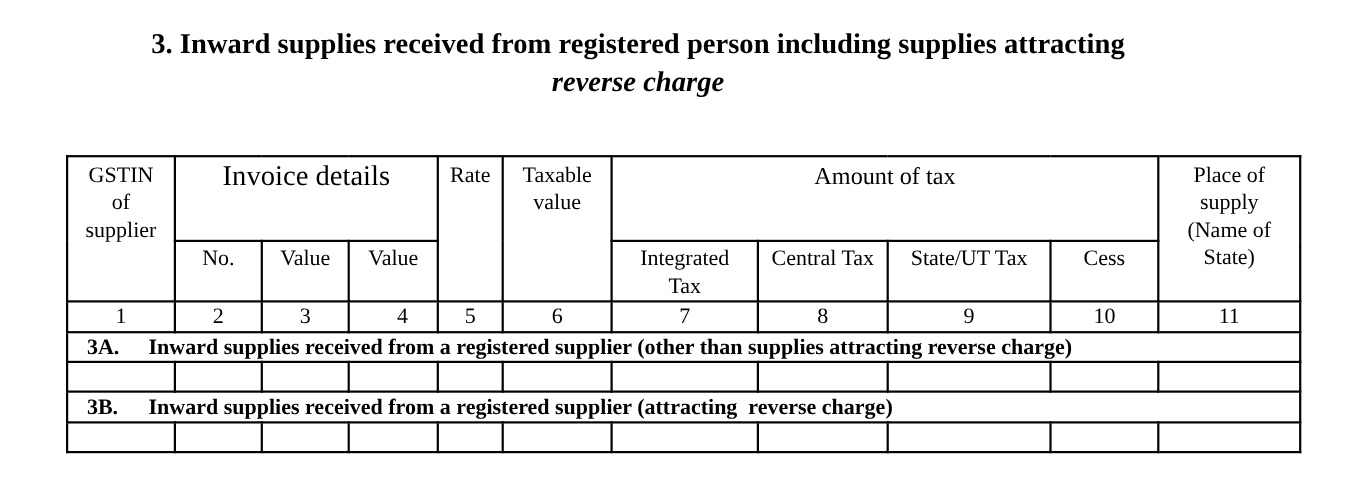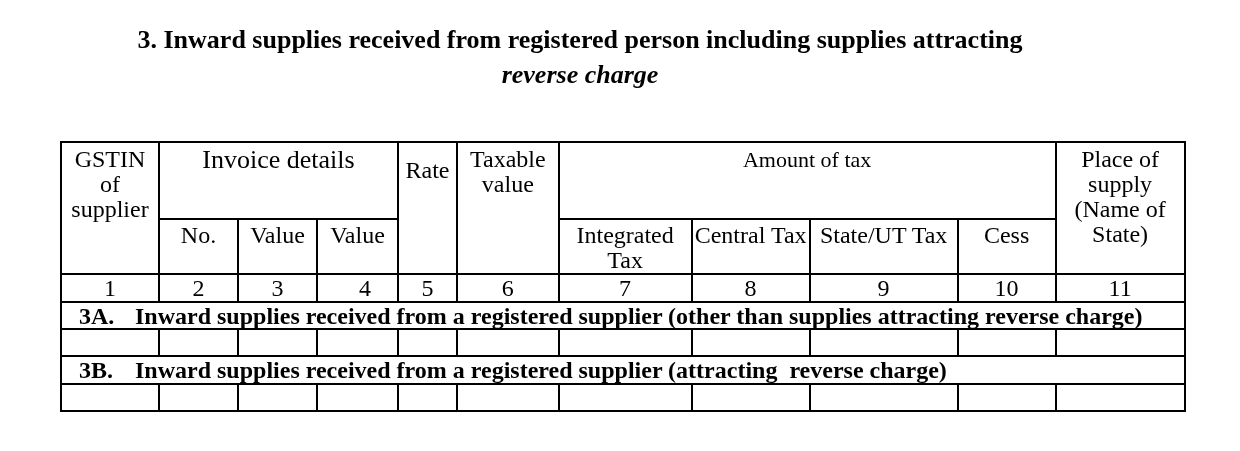--- a/index.html
+++ b/index.html
@@ -1,22 +1,22 @@
 <!DOCTYPE html>
 <html><head>
 <meta charset="utf-8">
 <style>
   html,body{margin:0;padding:0;background:#fff;}
   body{width:1240px;height:451px;position:relative;font-family:"Liberation Serif","DejaVu Serif",serif;color:#000;overflow:hidden;}
   .title{position:absolute;left:0;width:1160px;text-align:center;font-weight:bold;font-size:26px;line-height:30px;}
   .t1{top:25px;left:0;}
   .t2{top:60px;font-style:italic;}
   table{position:absolute;left:60px;top:141px;border-collapse:collapse;table-layout:fixed;}
-  td{border:2px solid #000;padding:0;font-size:24px;text-align:center;vertical-align:top;line-height:25px;}
-  .sec{text-align:left;font-weight:bold;font-size:24px;padding-left:17px;vertical-align:middle;line-height:24px;}
+  td{border:2px solid #000;padding:0;font-size:20px;text-align:center;vertical-align:top;line-height:25px;}
+  .sec{text-align:left;font-weight:bold;font-size:20px;padding-left:17px;vertical-align:middle;line-height:24px;}
   .sec span.code{display:inline-block;width:56px;}
   .num td{vertical-align:middle;line-height:24px;}
 </style>
 </head>
 <body>
 
 <div class="title t1">3. Inward supplies received from registered person including supplies attracting</div>
 <div class="title t2" style="left:0;">reverse charge</div>
 
 <table>
@@ -30,21 +30,21 @@
       <col style="width:133px">
       <col style="width:118px">
     <col style="width:148px">
       <col style="width:98px">
       <col style="width:129px">
   </colgroup>
   <tbody>
       <tr style="height:77px">
     <td rowspan="2" style="padding:4px 8px 0;">GSTIN of supplier</td>
     <td colspan="3" style="padding-top:4px;font-size:26px;">Invoice details</td>
-    <td rowspan="2" style="padding-top:15px;border-radius:10px;">Rate</td>
+    <td rowspan="2" style="padding-top:4px;border-radius:10px;">Rate</td>
     <td rowspan="2" style="padding:4px 12px 0;">Taxable value</td>
     <td colspan="4" style="padding-top:4px;font-size:22px;">Amount of tax</td>
     <td rowspan="2" style="padding:4px 14px 0;">Place of supply (Name of State)</td>
   </tr>
   <tr style="height:54px">
     <td style="padding-top:3px;">No.</td>
     <td style="padding-top:3px;">Value</td>
     <td style="padding-top:3px;">Value</td>
     <td style="padding:3px 16px 0;font-family:Liberation Serif, serif;">Integrated Tax</td>
     <td style="padding-top:3px;white-space:nowrap;">Central Tax</td>

